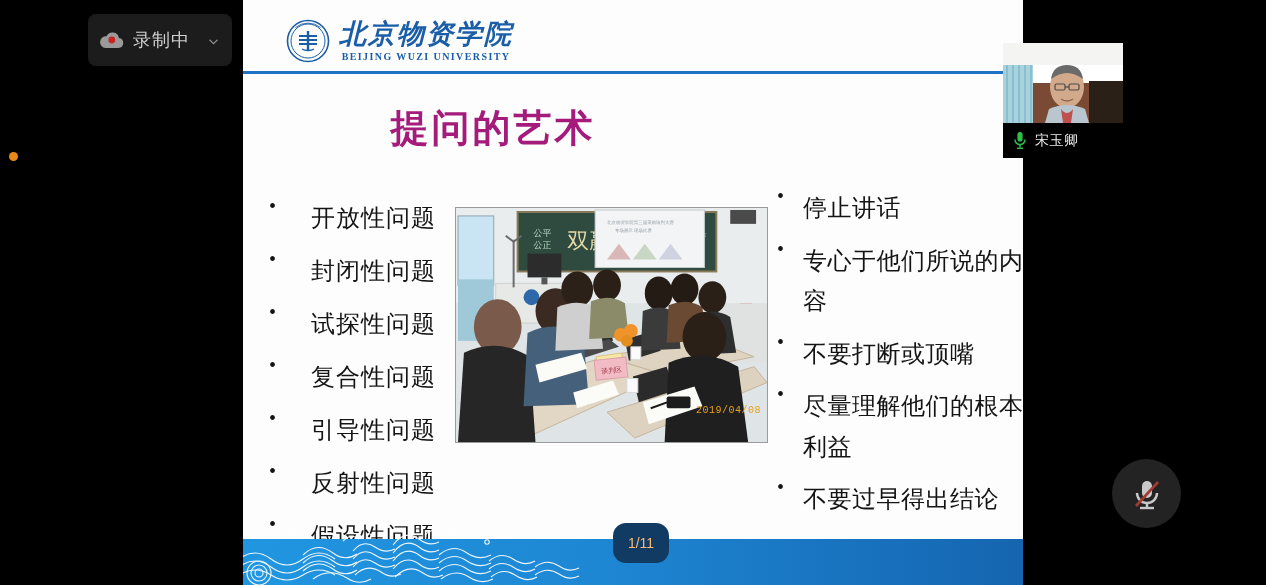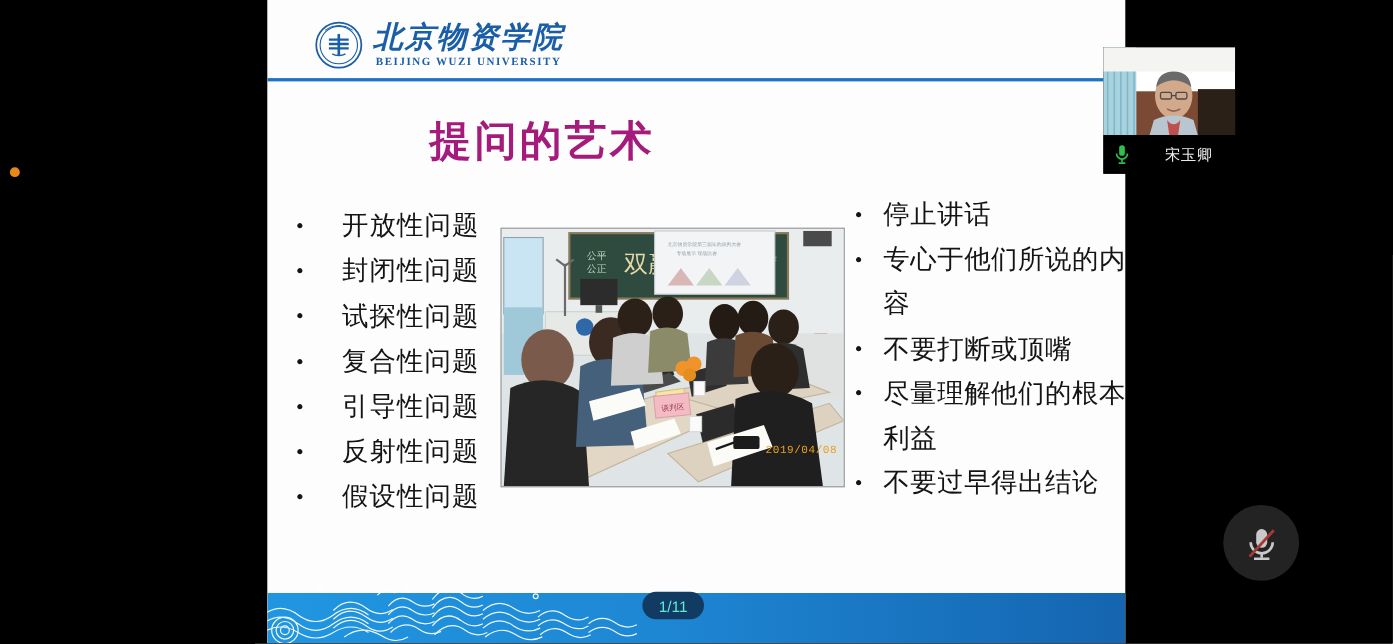--- a/index.html
+++ b/index.html
@@ -167,21 +167,21 @@
     line-height: 40.5px;
     letter-spacing: 0.5px;
   }
   .dot {
     flex: 0 0 auto;
     font-size: 20px;
     line-height: inherit;
   }
   .col-left .dot { width: 42px; text-align: left; padding-left: 6px; }
   .col-right .dot { width: 26px; text-align: left; padding-left: 4px; }
-  .btxt { flex: 1 1 auto; }
+  .btxt { flex: 1 1 auto; margin-top: 12px; }
 
   
   .photo {
     position: absolute;
     left: 212px;
     top: 207px;
     width: 313px;
     height: 236px;
     border: 1px solid #9a9a9a;
     box-sizing: border-box;
@@ -204,27 +204,27 @@
     position: absolute;
     left: 0;
     bottom: 0;
     width: 780px;
     height: 60px;
   }
   .wave-band svg { display: block; width: 100%; height: 100%; }
 
   .page-pill {
     position: absolute;
-    left: 341px;
+    left: 370px;
     bottom: 22px;
     min-width: 56px;
-    height: 25px;
+    height: 40px;
     background: #123b63;
     border-radius: 13px;
-    color: #5eead4;
+    color: #fdba74;
     font-size: 14px;
     display: flex;
     align-items: center;
     justify-content: center;
     padding: 0 12px;
     box-sizing: border-box;
   }
 
   
   .vtile {
@@ -256,21 +256,20 @@
     gap: 8px;
     padding-left: 10px;
     box-sizing: border-box;
   }
   .mic-on { width: 14px; height: 19px; flex: 0 0 auto; }
   .vname-txt {
     color: #eaeaea;
     font-size: 14px;
     letter-spacing: 0.5px;
     white-space: nowrap;
-    margin-left: 24px;
   }
 
   
   .mute-btn {
     position: absolute;
     left: 1112px;
     top: 459px;
     width: 69px;
     height: 69px;
     border-radius: 50%;
@@ -279,20 +278,34 @@
     align-items: center;
     justify-content: center;
   }
   .mute-btn svg { width: 36px; height: 36px; display: block; }
 </style>
 </head>
 <body>
 
 <div id="app">
 
+  <div class="rec-pill">
+    <span class="cloud-ic">
+      <svg viewBox="0 0 24 18" xmlns="http://www.w3.org/2000/svg">
+        <path d="M5.5 17h12.8a5 5 0 0 0 .6-9.95A6.5 6.5 0 0 0 6.6 5.2 5.3 5.3 0 0 0 5.5 17z" fill="#9a9a9a"></path>
+        <circle cx="11.8" cy="9" r="3.4" fill="#cc2222"></circle>
+      </svg>
+    </span>
+    <span class="rec-label">录制中</span>
+    <span class="chev">
+      <svg viewBox="0 0 13 13" xmlns="http://www.w3.org/2000/svg">
+        <path d="M2.5 4.8 L6.5 8.6 L10.5 4.8" fill="none" stroke="#8d8d8d" stroke-width="1.3"></path>
+      </svg>
+    </span>
+  </div>
 
   <div class="orange-dot"></div>
 
   <div class="slide">
 
     <div class="slide-header">
       <div class="logo-wrap">
         <span class="emblem">
           <svg viewBox="0 0 44 44" xmlns="http://www.w3.org/2000/svg">
             <circle cx="22" cy="22" r="20.5" fill="none" stroke="#1b5ea8" stroke-width="1.6"></circle>

